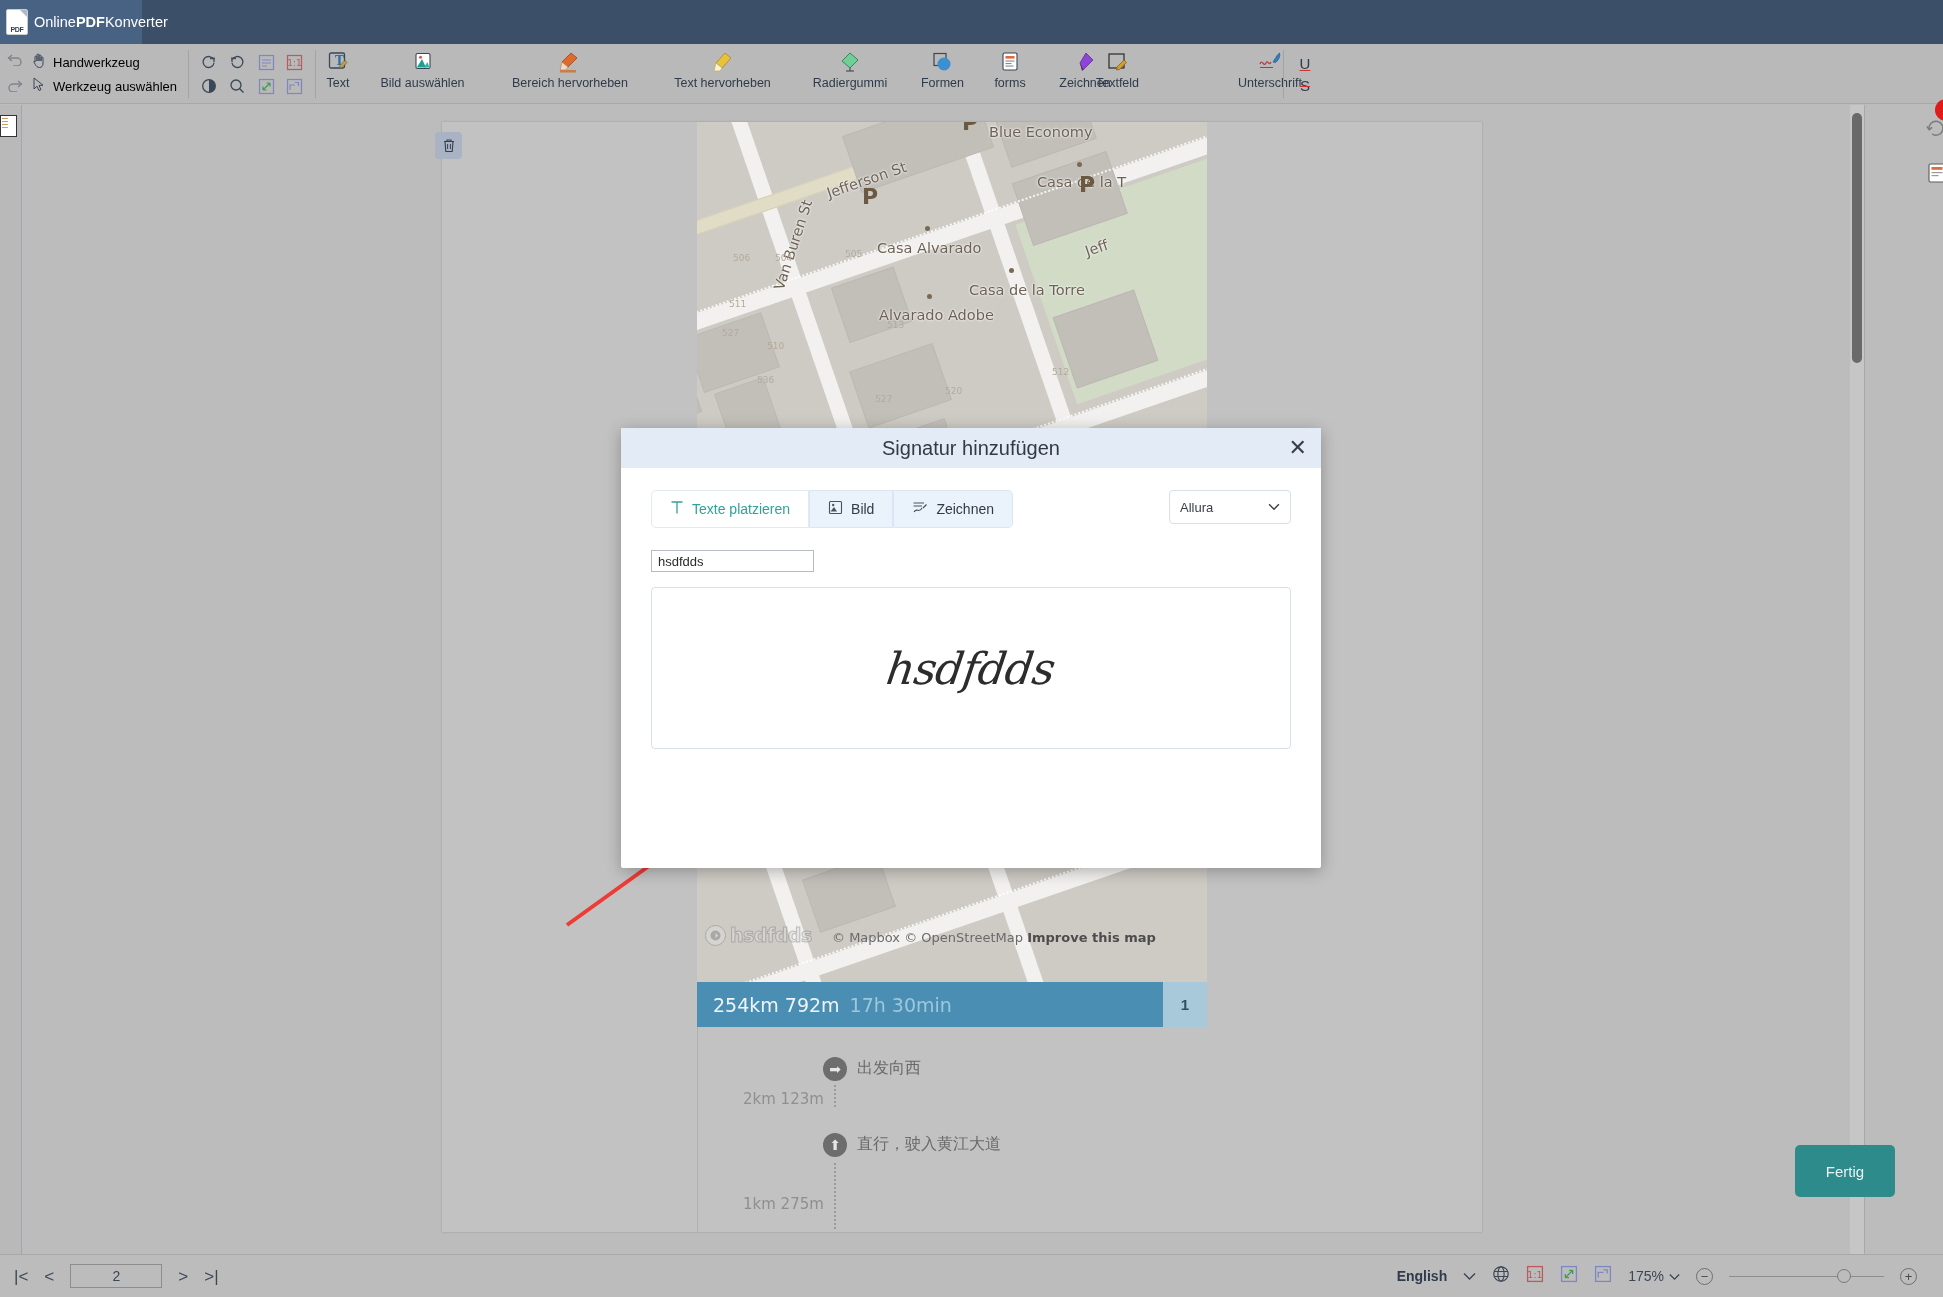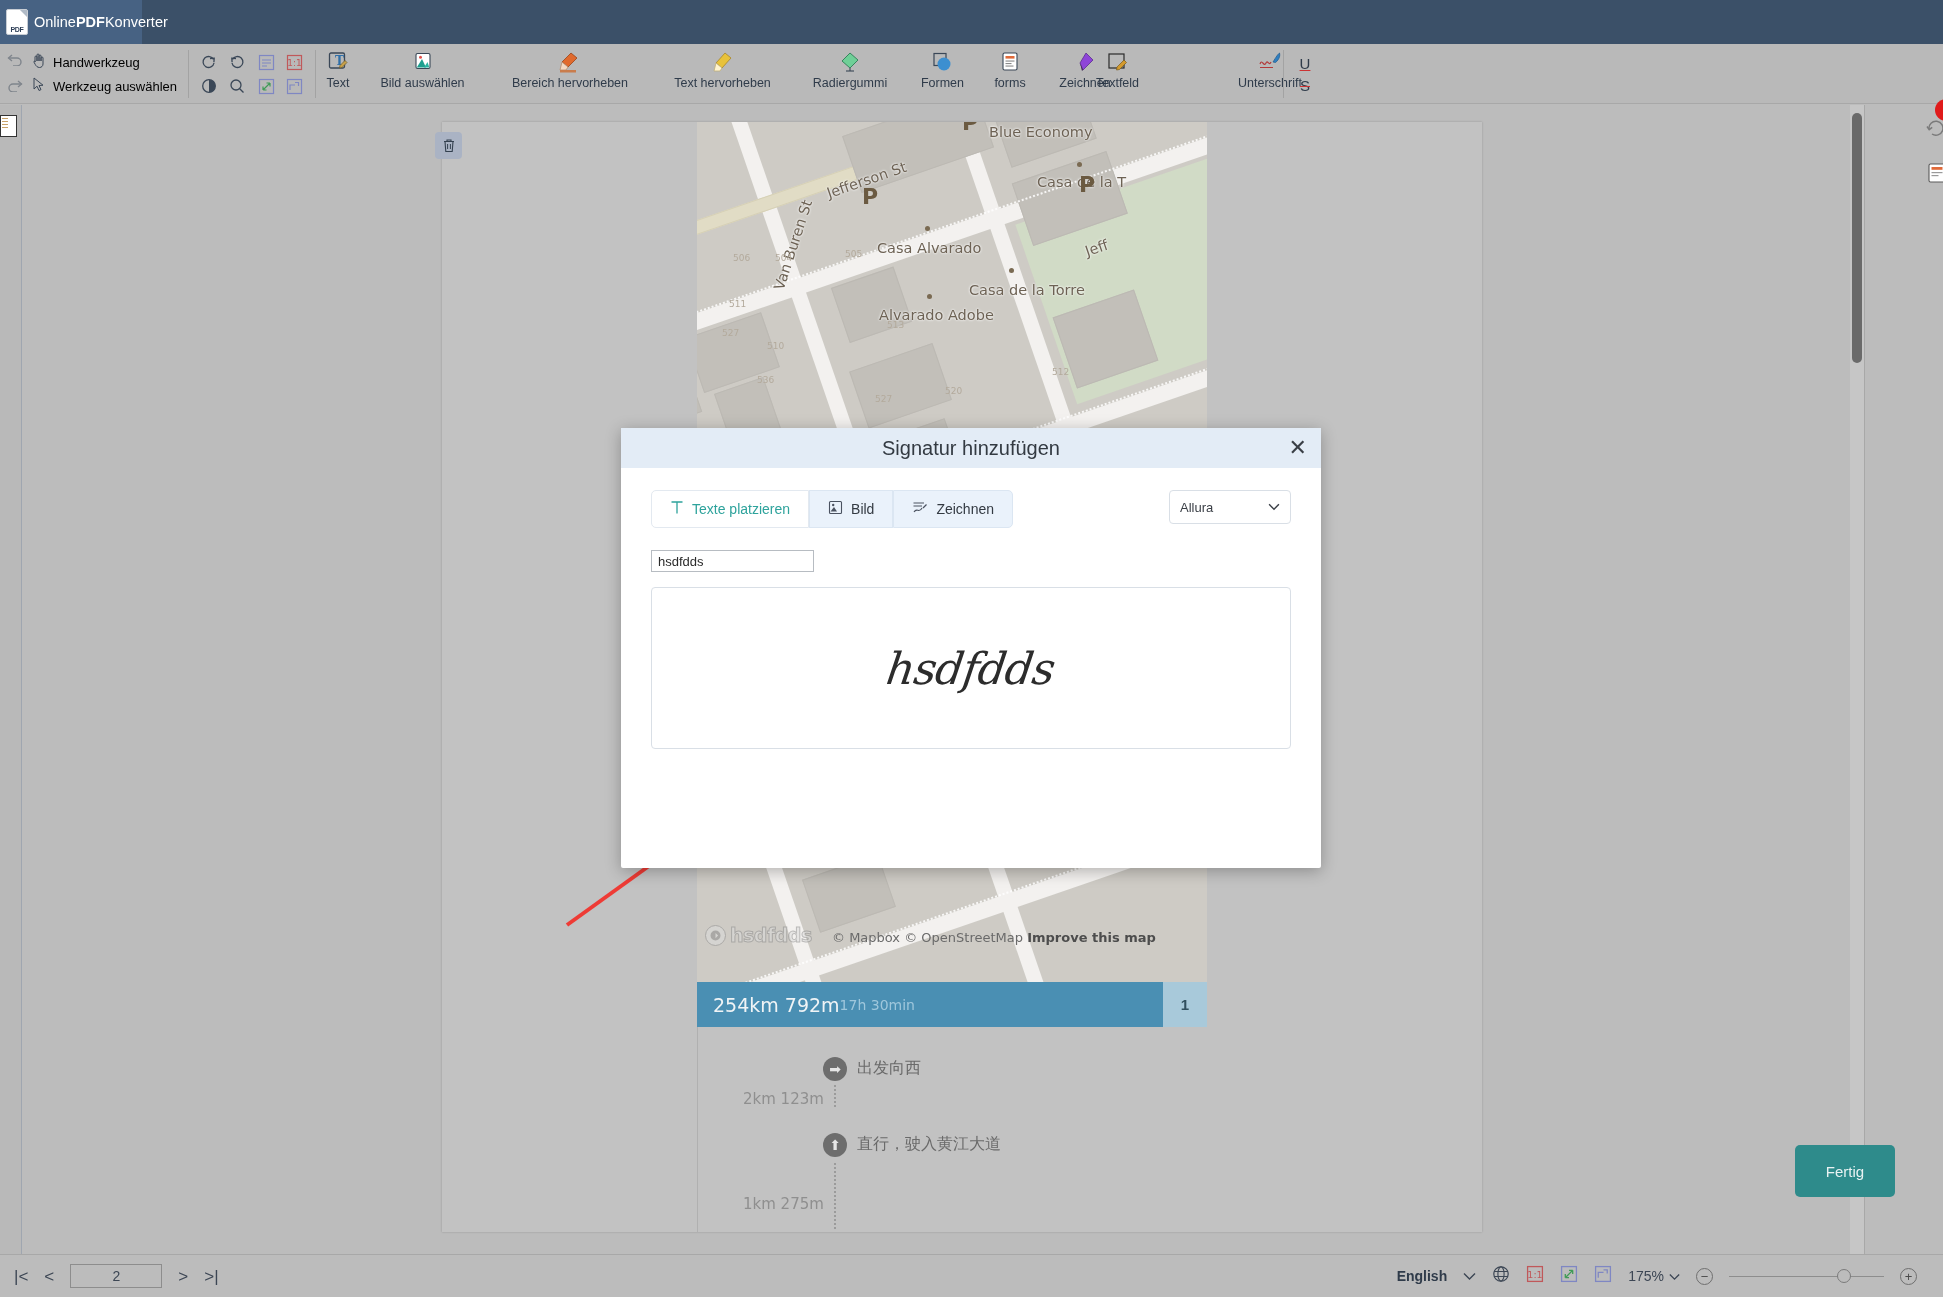--- a/index.html
+++ b/index.html
@@ -224,21 +224,21 @@
 
   
   .routebar {
     position: absolute; left: 255px; top: 860px;
     width: 510px; height: 45px;
     background: #4a8fb3;
     display: flex; align-items: center;
     padding-left: 16px;
   }
   .routebar .dist { font-size: 19px; color: #f0f4f6; font-family: "DejaVu Sans", sans-serif; }
-  .routebar .dur { font-size: 14px; color: #9fc7dc; font-family: "DejaVu Sans", sans-serif; }
+  .routebar .dur { font-size: 19px; color: #9fc7dc; margin-left: 10px; font-family: "DejaVu Sans", sans-serif; }
   .routebar .badge {
     position: absolute; right: 0; top: 0;
     width: 44px; height: 45px;
     background: #a8c9da; color: #32505f;
     display: flex; align-items: center; justify-content: center;
     font-size: 15px; font-weight: bold;
   }
 
   
   .steps {

